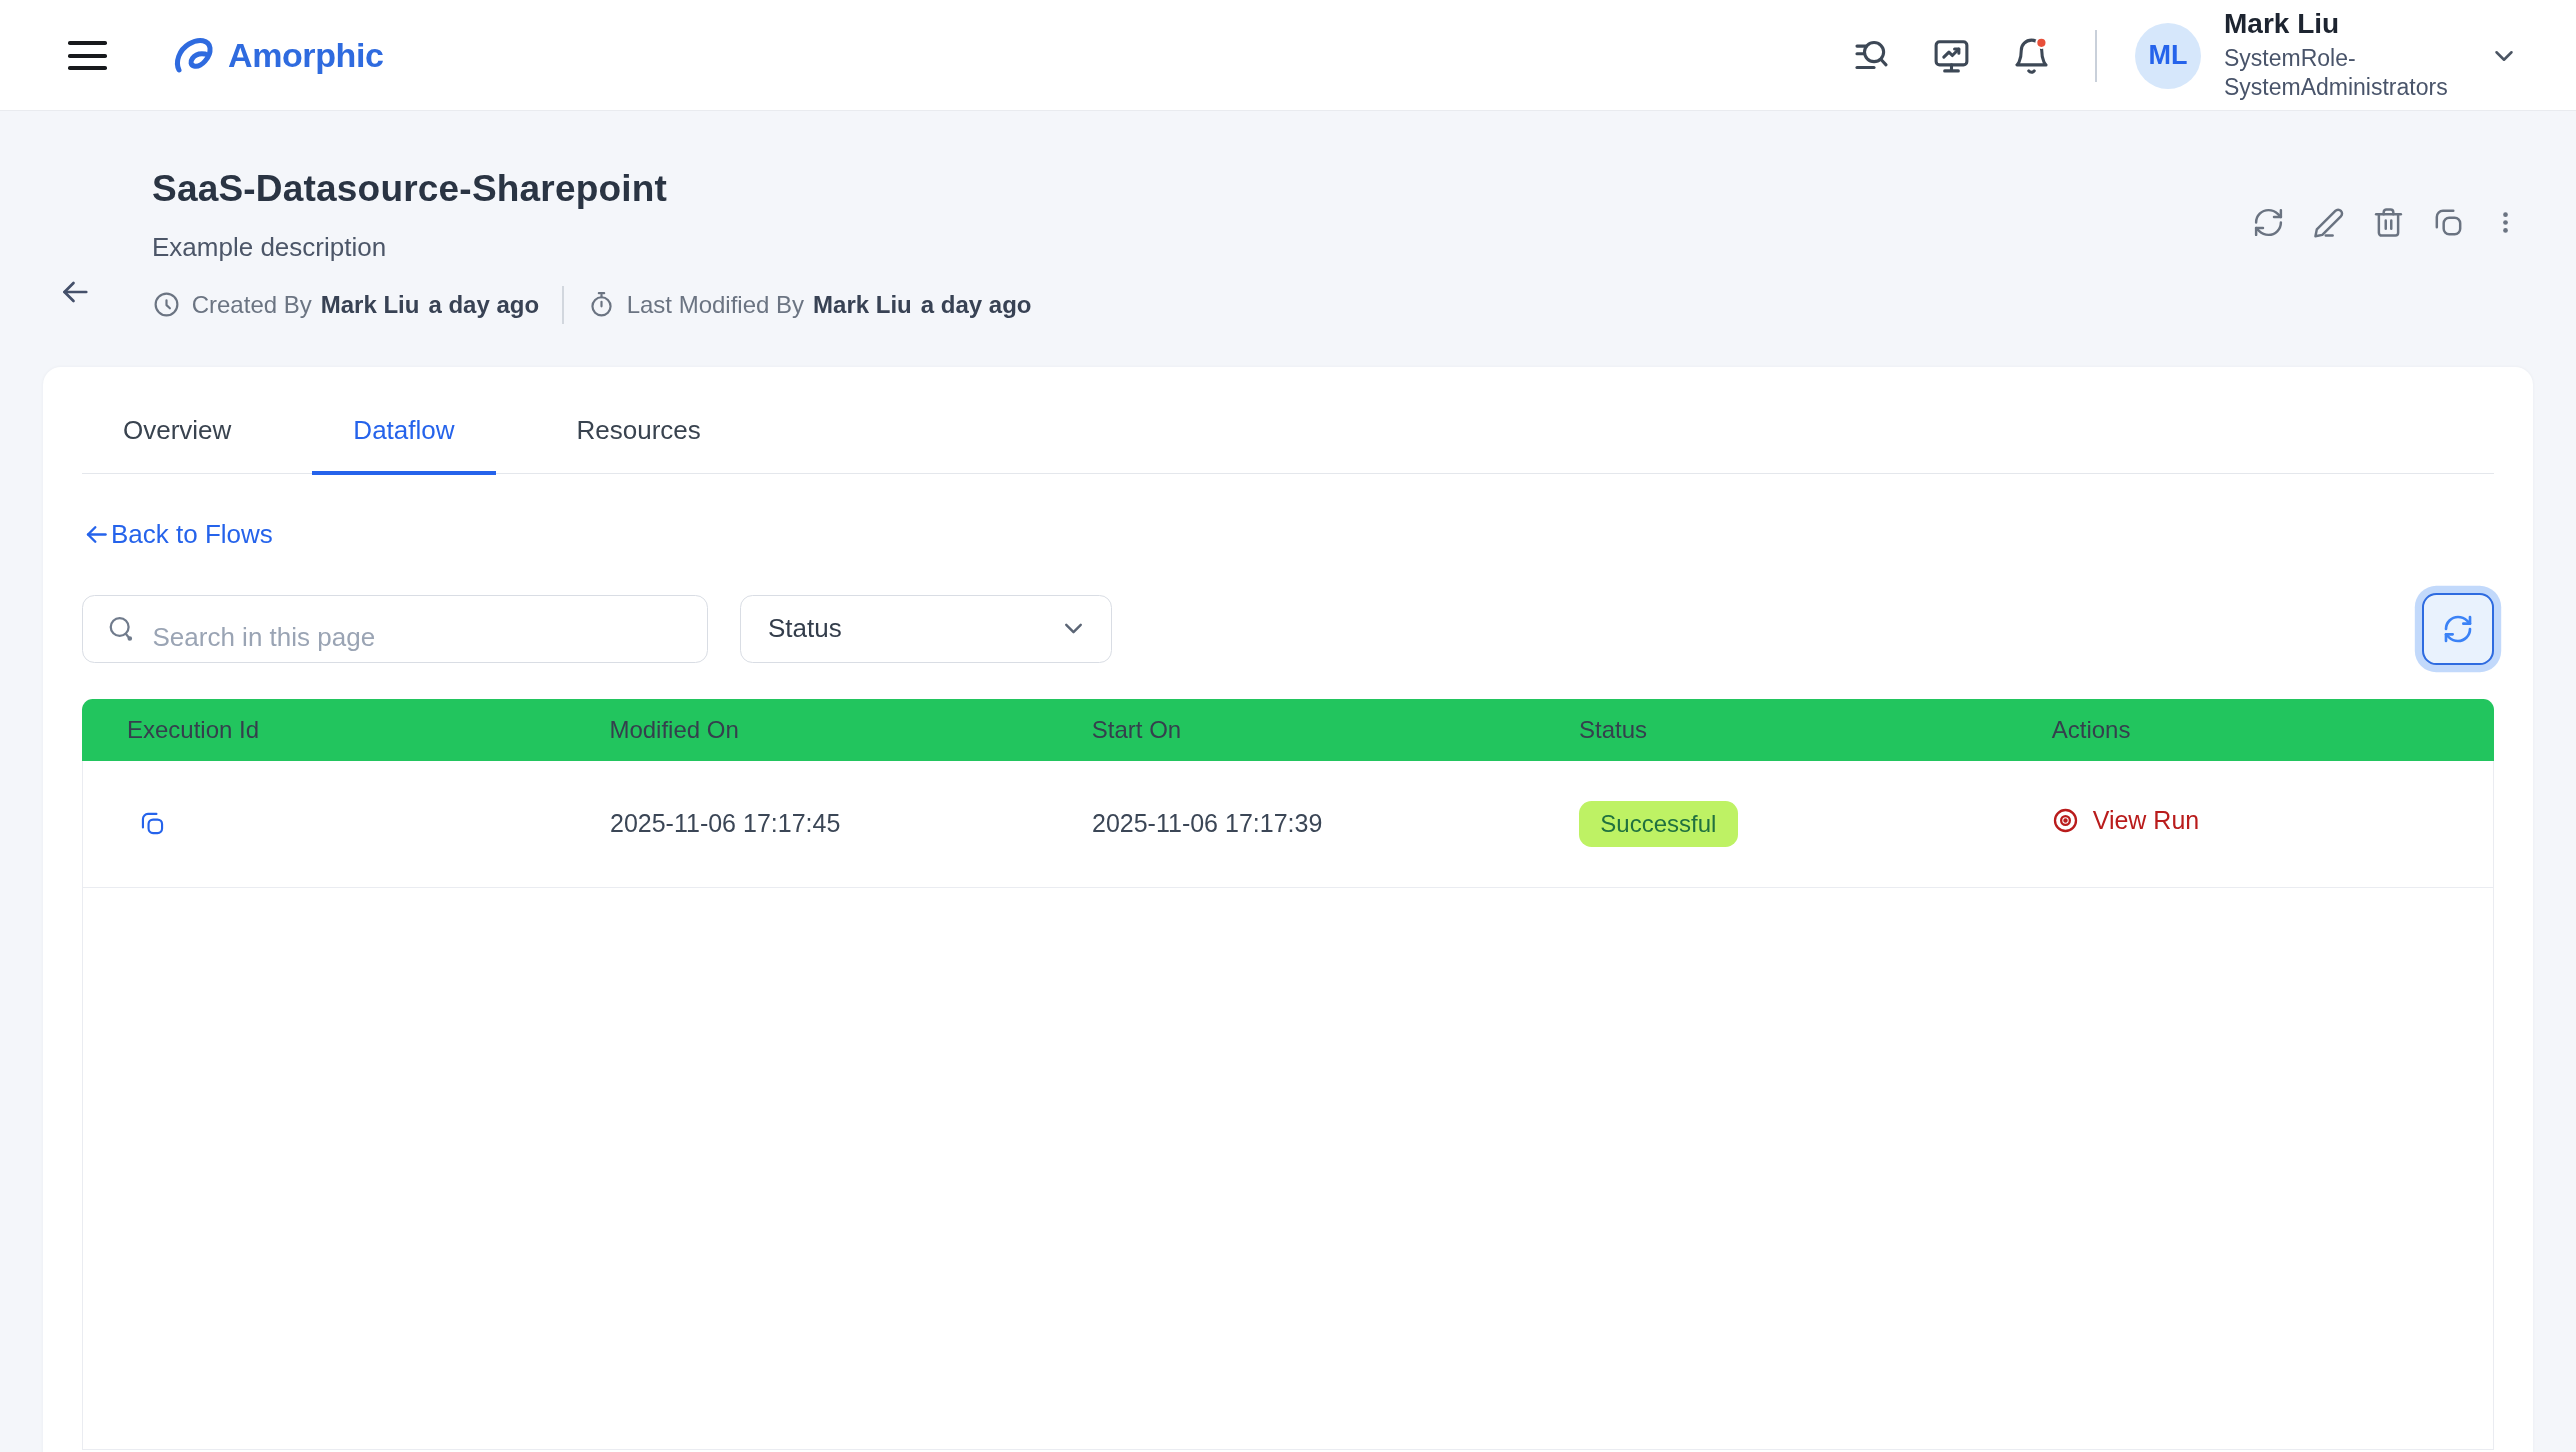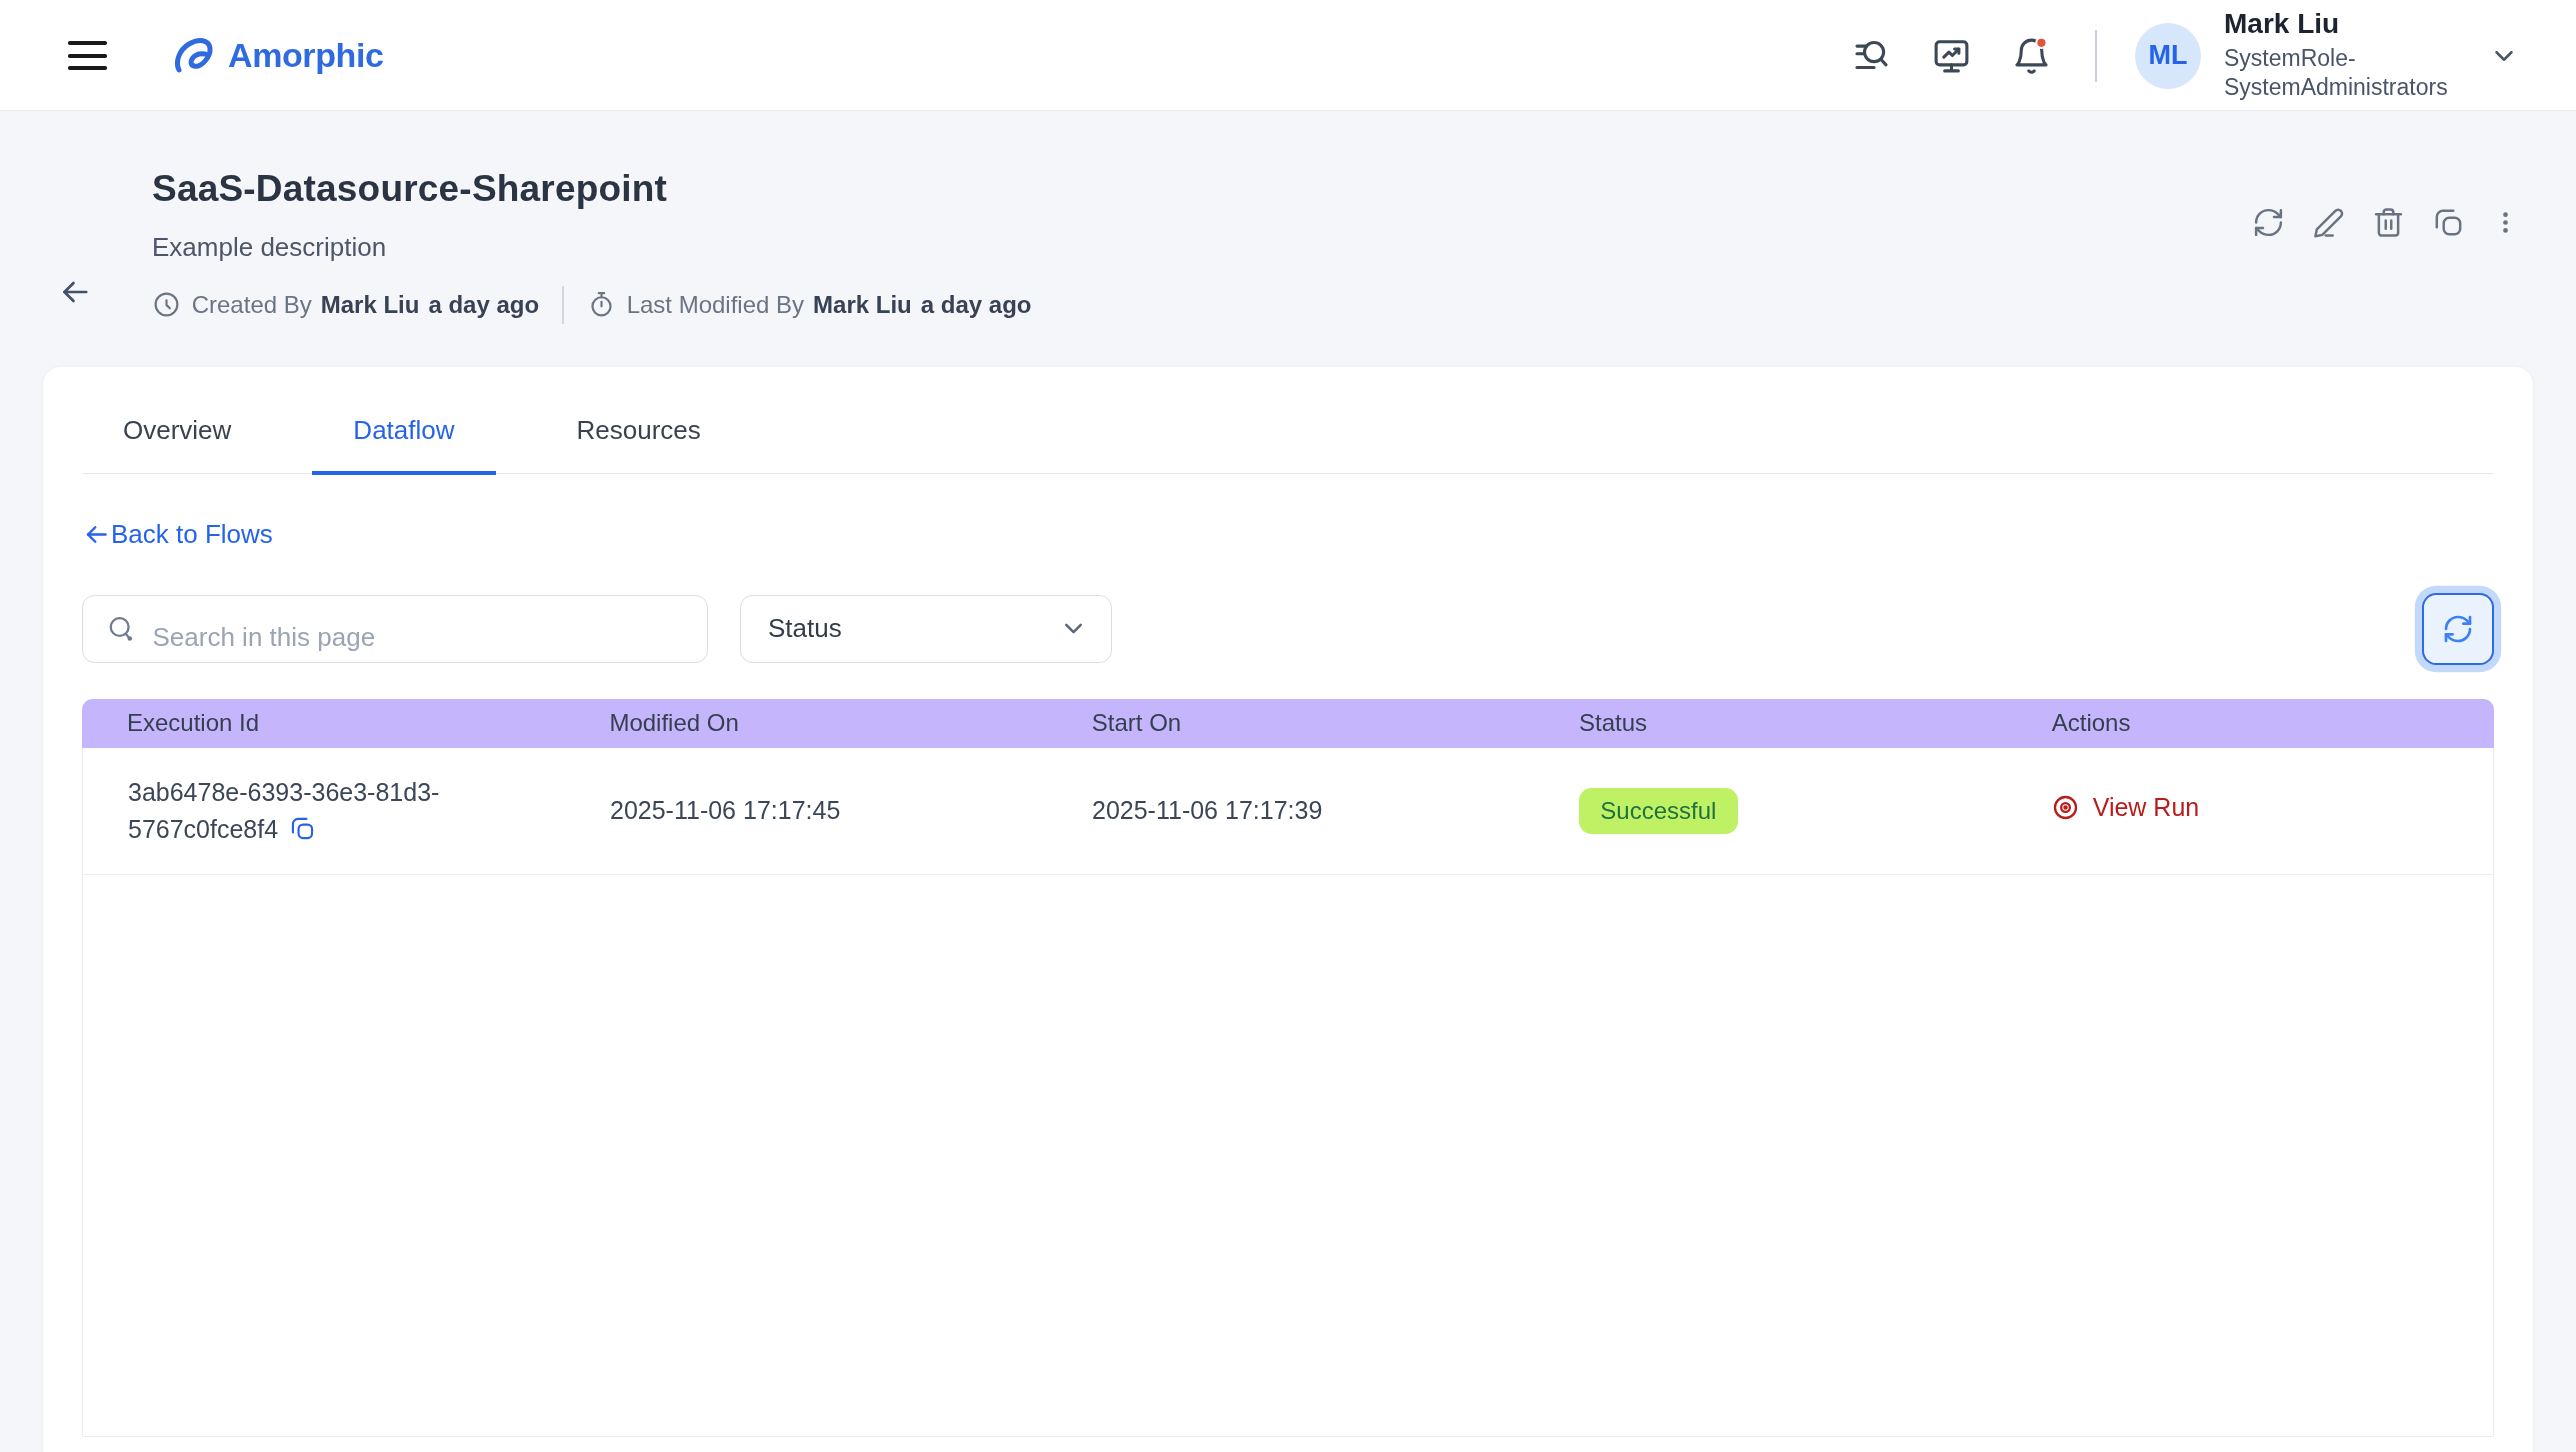--- a/index.html
+++ b/index.html
@@ -67,21 +67,21 @@
   .statusbox .label { font-size:26px; color:#333d4b; }
   .statusbox svg { width:29px; height:29px; color:#5b6575; }
   .refreshbtn { margin-left:auto; width:72px; height:72px; border-radius:14.3px;
     background:#e9f2fd; border:2.7px solid #2e6be0; display:flex; align-items:center;
     justify-content:center; cursor:pointer; box-shadow:0 0 0 7.2px rgba(144,186,248,0.55); }
   .refreshbtn svg { width:32px; height:32px; color:#3b82f6; }
 
   
   .table { margin-top:34px; }
   .thead { display:grid; grid-template-columns:20% 20% 20.2% 19.6% 20.2%;
-    background:#c4b5fd; border-radius:10.7px 10.7px 0 0; height:49px; align-items:center; }
+    background:#22c55e; border-radius:10.7px 10.7px 0 0; height:62px; align-items:center; }
   .th { font-size:24px; color:#353f4d; font-weight:500; padding-left:45px; }
   .tbody { border-left:1.8px solid #eaecf1; border-right:1.8px solid #eaecf1;
     border-bottom:1.8px solid #eaecf1; min-height:689px; background:#fff; }
   .trow { display:grid; grid-template-columns:20% 20% 20.2% 19.6% 20.2%;
     align-items:center; border-bottom:1.8px solid #eaecf1; min-height:127px; padding:18px 0; }
   .td { font-size:25px; color:#3b4656; padding-left:45px; }
   .exec-wrap { max-width:358px; line-height:37px; overflow-wrap:anywhere; }
   .copy-inline { display:inline-block; width:27px; height:27px; color:#2563eb;
     vertical-align:-4.5px; margin-left:10.7px; cursor:pointer; }
   .badge-success { display:inline-block; background:#bef264; color:#20713f;
@@ -253,21 +253,21 @@
         <div class="th">Execution Id</div>
         <div class="th">Modified On</div>
         <div class="th">Start On</div>
         <div class="th">Status</div>
         <div class="th">Actions</div>
       </div>
 
       <div class="tbody">
         <div class="trow">
           <div class="td">
-            <span class="exec-wrap">3ab6478e-6393-36e3-81d3-5767c0fce8f4</span><svg class="copy-inline" viewBox="0 0 24 24" fill="none" stroke="currentColor" stroke-width="1.9" stroke-linecap="round" stroke-linejoin="round">
+            <svg class="copy-inline" viewBox="0 0 24 24" fill="none" stroke="currentColor" stroke-width="1.9" stroke-linecap="round" stroke-linejoin="round">
               <path d="M15.5 3.5H8A4.5 4.5 0 0 0 3.5 8v7.5"></path>
               <rect x="8.5" y="8.5" width="12" height="12" rx="4"></rect>
             </svg>
           </div>
           <div class="td">2025-11-06 17:17:45</div>
           <div class="td">2025-11-06 17:17:39</div>
           <div class="td">
             <span class="badge-success">Successful</span>
           </div>
           <div class="td">

